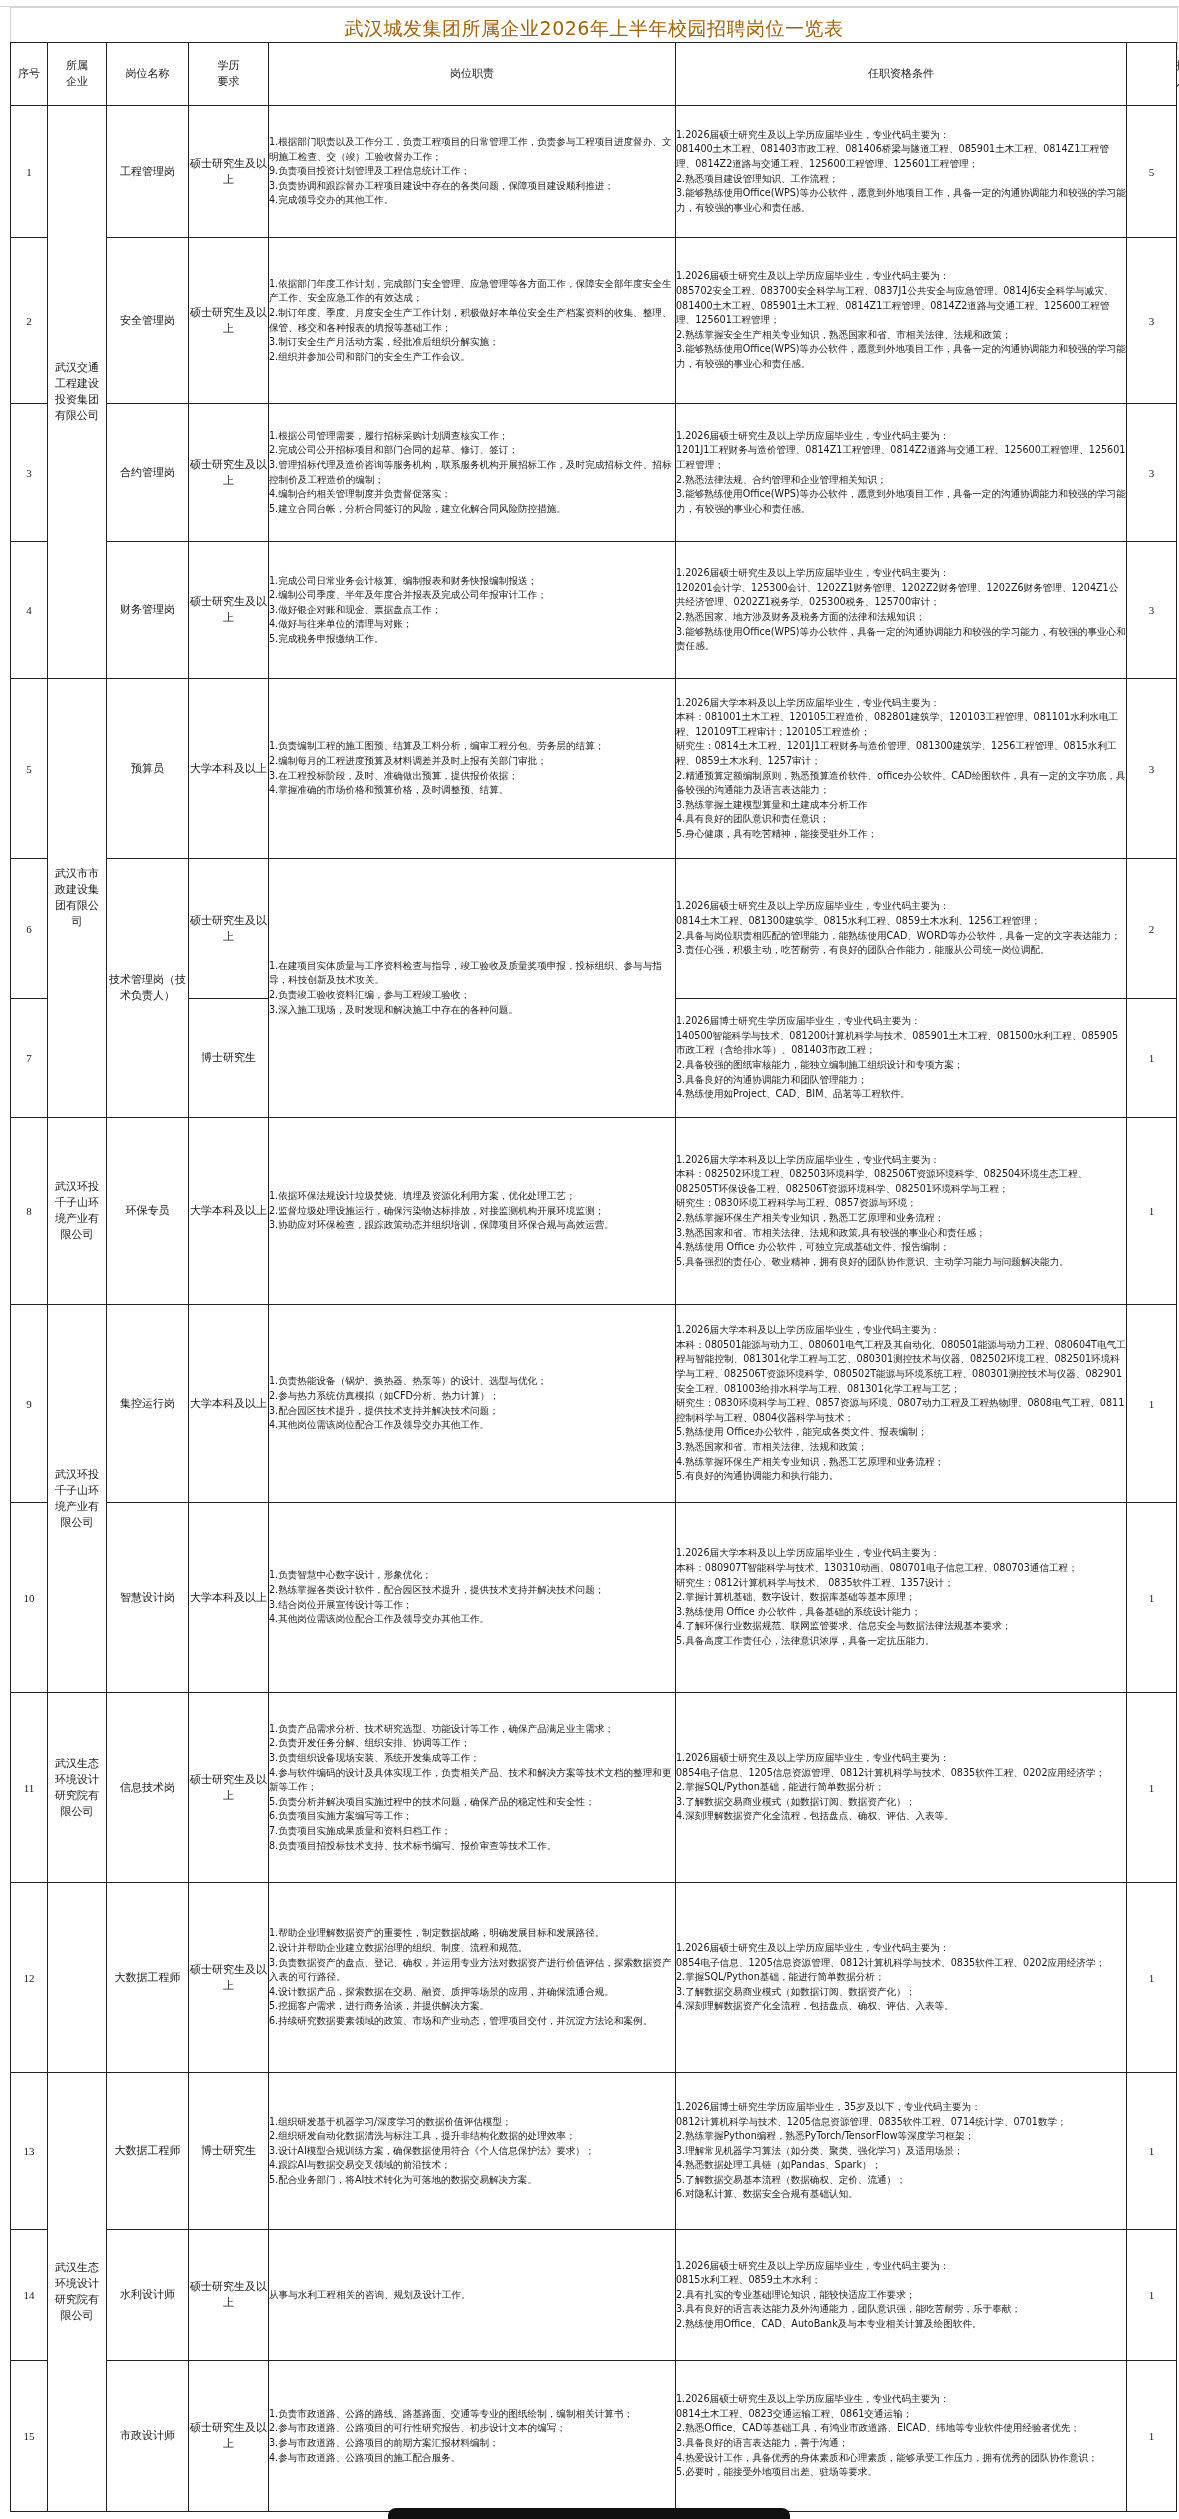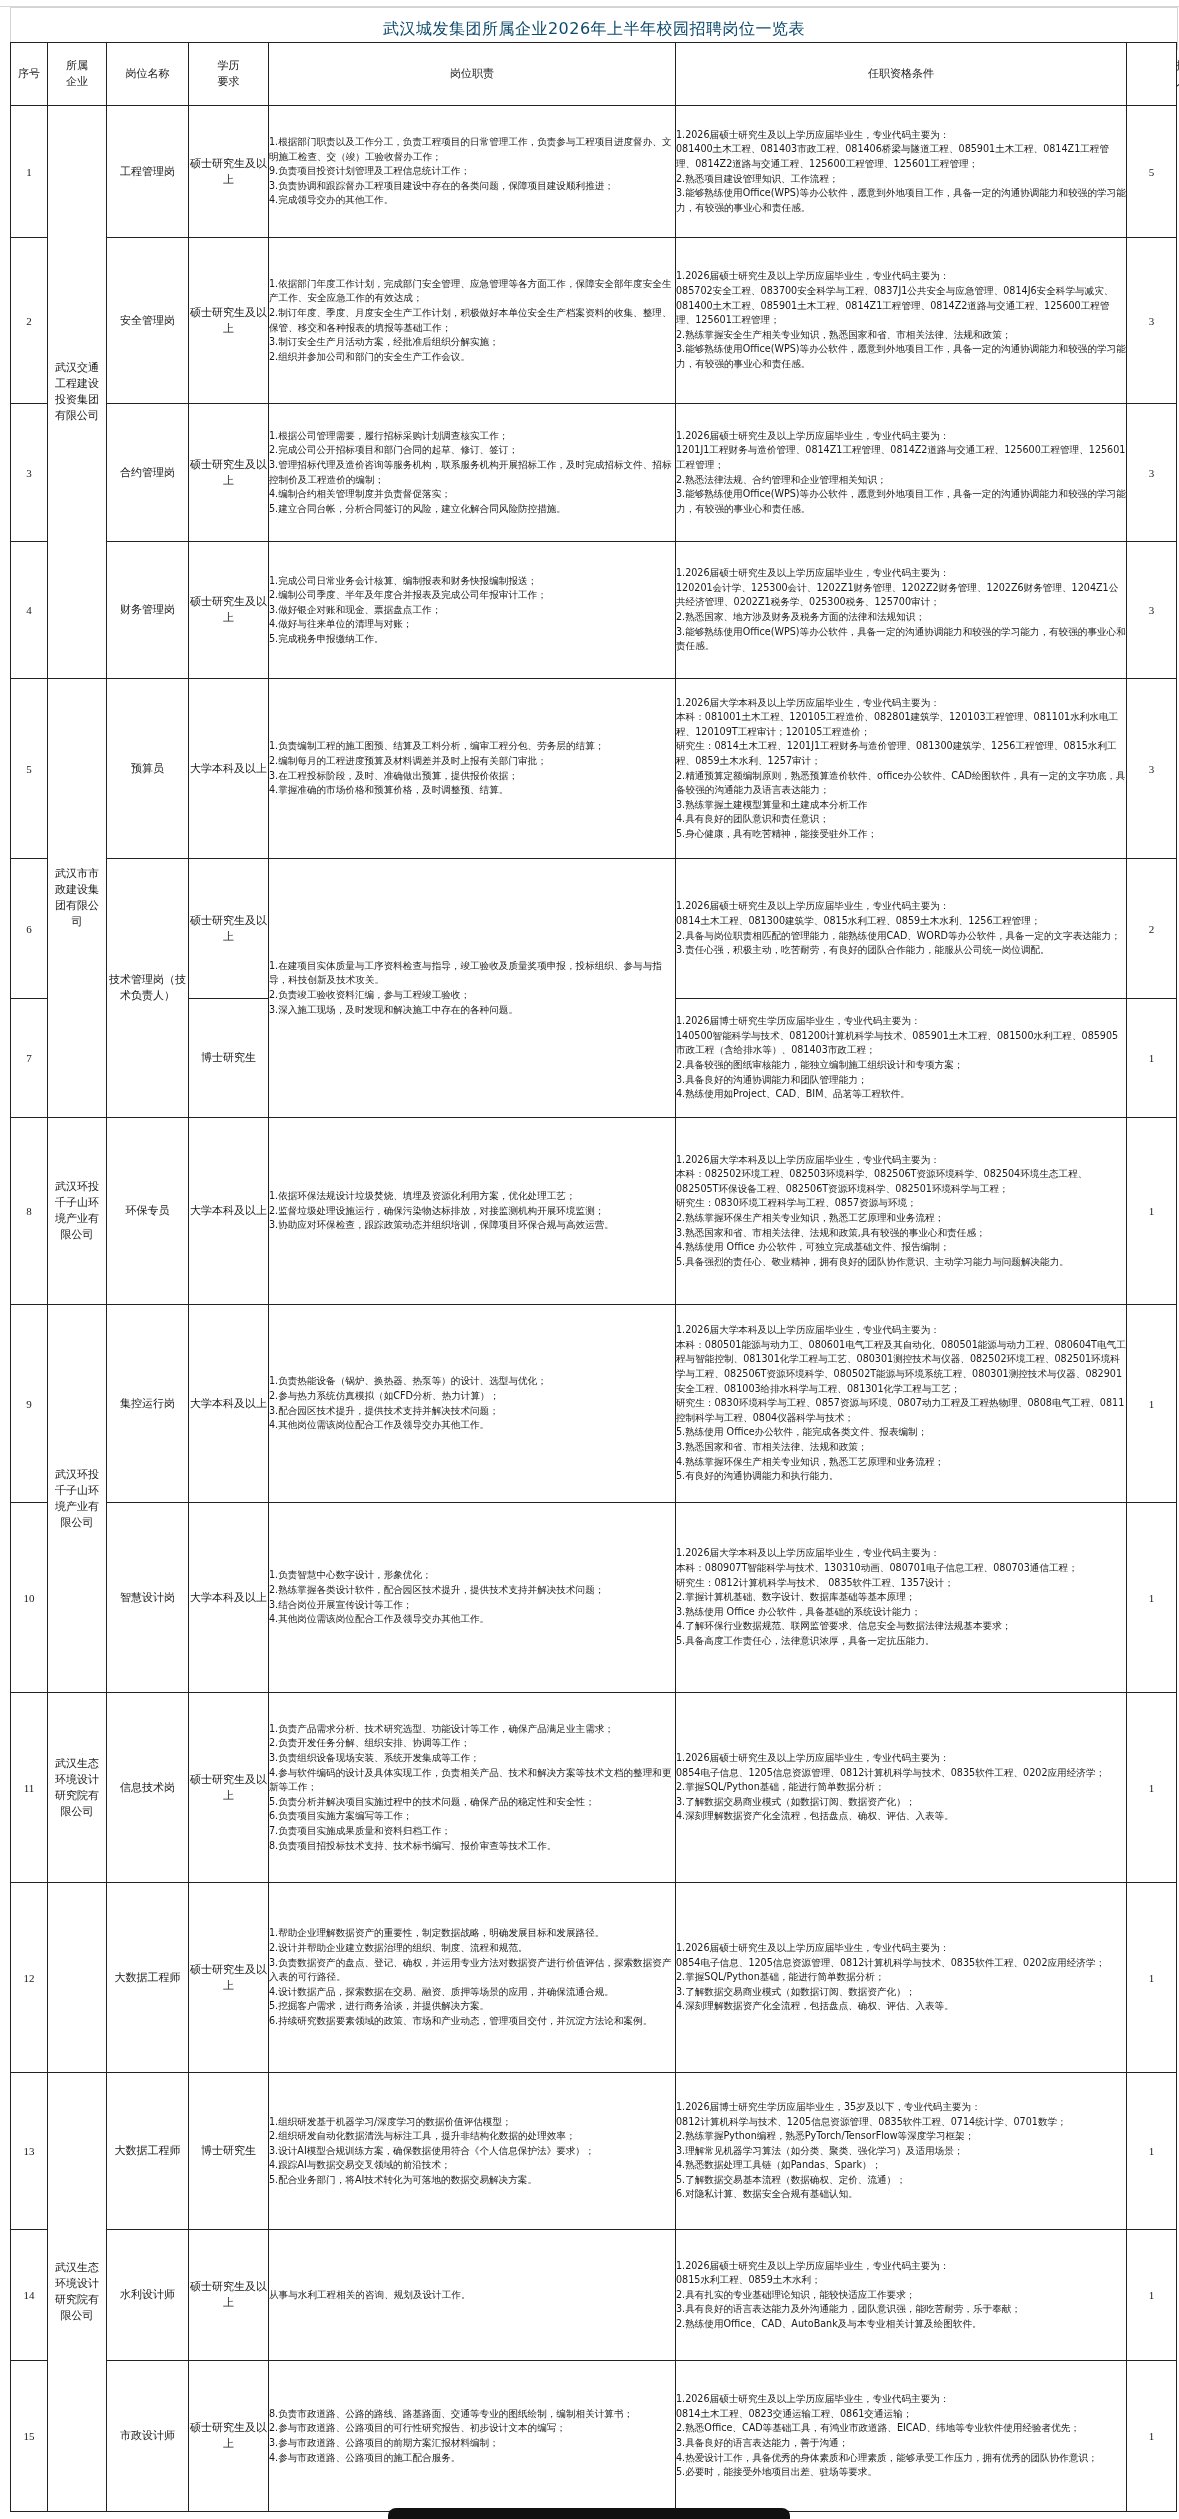--- a/index.html
+++ b/index.html
@@ -2,21 +2,21 @@
 <html><head>
 <meta charset="utf-8">
 <style>
   html, body { margin:0; padding:0; background:#ffffff; }
   body { width:1179px; height:2519px; overflow:hidden; position:relative;
          font-family:"DejaVu Sans","Liberation Sans",sans-serif; color:#1a1a1a; }
   .topstrip { position:absolute; left:0; top:0; width:1179px; height:6px; border-bottom:1px solid #d6d6d6; }
   .title-box { position:absolute; left:10px; top:7px; width:1166px; height:42px;
                border:1px solid #d4d4d4; border-bottom:none;
                display:flex; align-items:center; justify-content:center;
-               font-size:16px; letter-spacing:0.5px; color:#0c4a6e; }
+               font-size:19px; letter-spacing:0.5px; color:#a16207; }
   table.jobs { position:absolute; left:10px; top:42px; width:1166px;
                border-collapse:collapse; table-layout:fixed; }
   table.jobs th, table.jobs td { border:1.5px solid #222; padding:0; vertical-align:middle; }
   table.jobs th { font-weight:normal; font-size:11px; text-align:center; line-height:16px; height:62px; }
   td.c { text-align:center; font-size:11px; line-height:16px; padding:0 2px; }
   td.num { font-family:"Liberation Serif","DejaVu Serif",serif; font-size:11px; }
   td.txt { font-size:9.6px; line-height:14.6px; padding:2px 3px; text-align:left; }
   td.txt .ln { display:block; }
   td.txt b { font-weight:normal; }
   .bottom-pill { position:absolute; left:388px; top:2508px; width:402px; height:14px;
@@ -323,21 +323,21 @@
           <span class="ln">3.具有良好的语言表达能力及外沟通能力，团队意识强，能吃苦耐劳，乐于奉献；</span>
           <span class="ln">2.熟练使用Office、CAD、AutoBank及与本专业相关计算及绘图软件。</span>
         </td>
         <td class="c num">1</td>
       </tr>
       <tr style="height: 151px;">
         <td class="c num">15</td>
         <td class="c">市政设计师</td>
         <td class="c">硕士研究生及以上</td>
         <td class="txt">
-          <span class="ln">8.负责市政道路、公路的路线、路基路面、交通等专业的图纸绘制，编制相关计算书；</span>
+          <span class="ln">1.负责市政道路、公路的路线、路基路面、交通等专业的图纸绘制，编制相关计算书；</span>
           <span class="ln">2.参与市政道路、公路项目的可行性研究报告、初步设计文本的编写；</span>
           <span class="ln">3.参与市政道路、公路项目的前期方案汇报材料编制；</span>
           <span class="ln">4.参与市政道路、公路项目的施工配合服务。</span>
         </td>
         <td class="txt">
           <span class="ln">1.2026届硕士研究生及以上学历应届毕业生，专业代码主要为：</span>
           <span class="ln">0814土木工程、0823交通运输工程、0861交通运输；</span>
           <span class="ln">2.熟悉Office、CAD等基础工具，有鸿业市政道路、EICAD、纬地等专业软件使用经验者优先；</span>
           <span class="ln">3.具备良好的语言表达能力，善于沟通；</span>
           <span class="ln">4.热爱设计工作，具备优秀的身体素质和心理素质，能够承受工作压力，拥有优秀的团队协作意识；</span>

